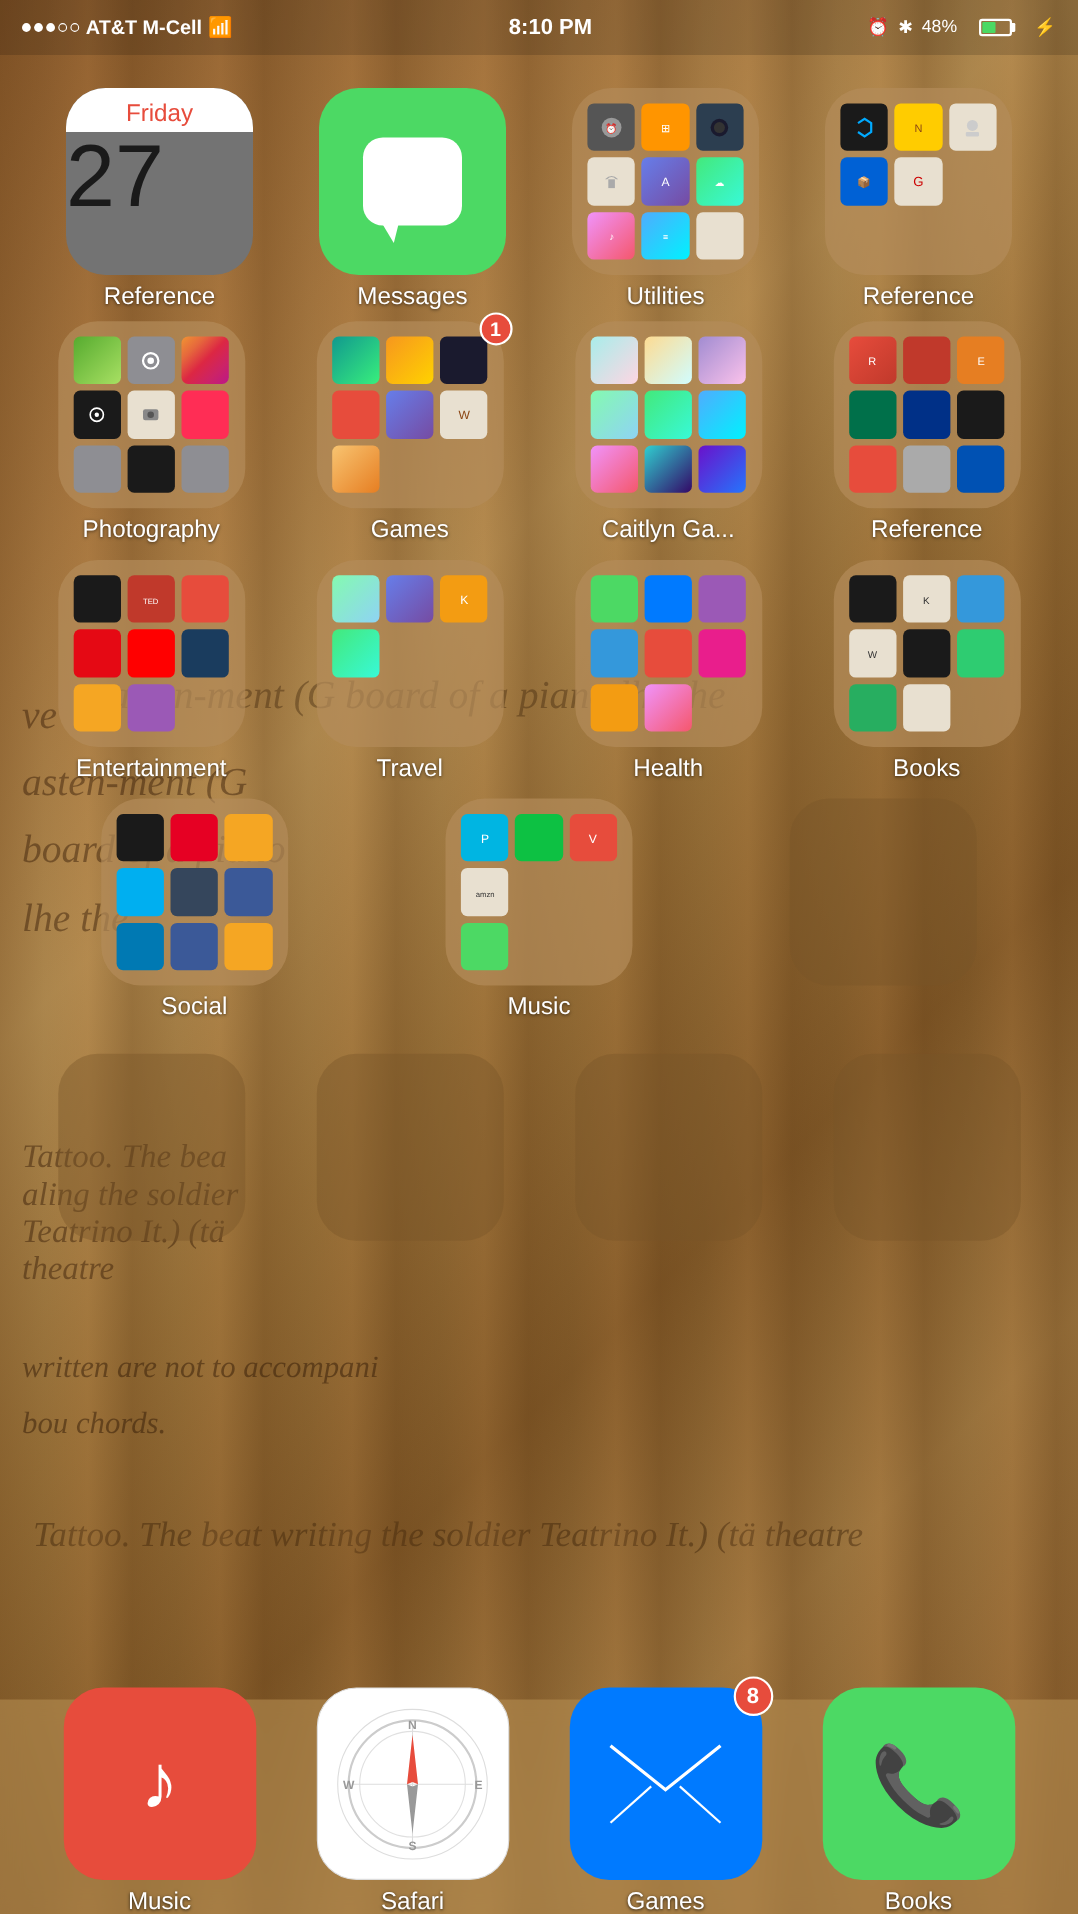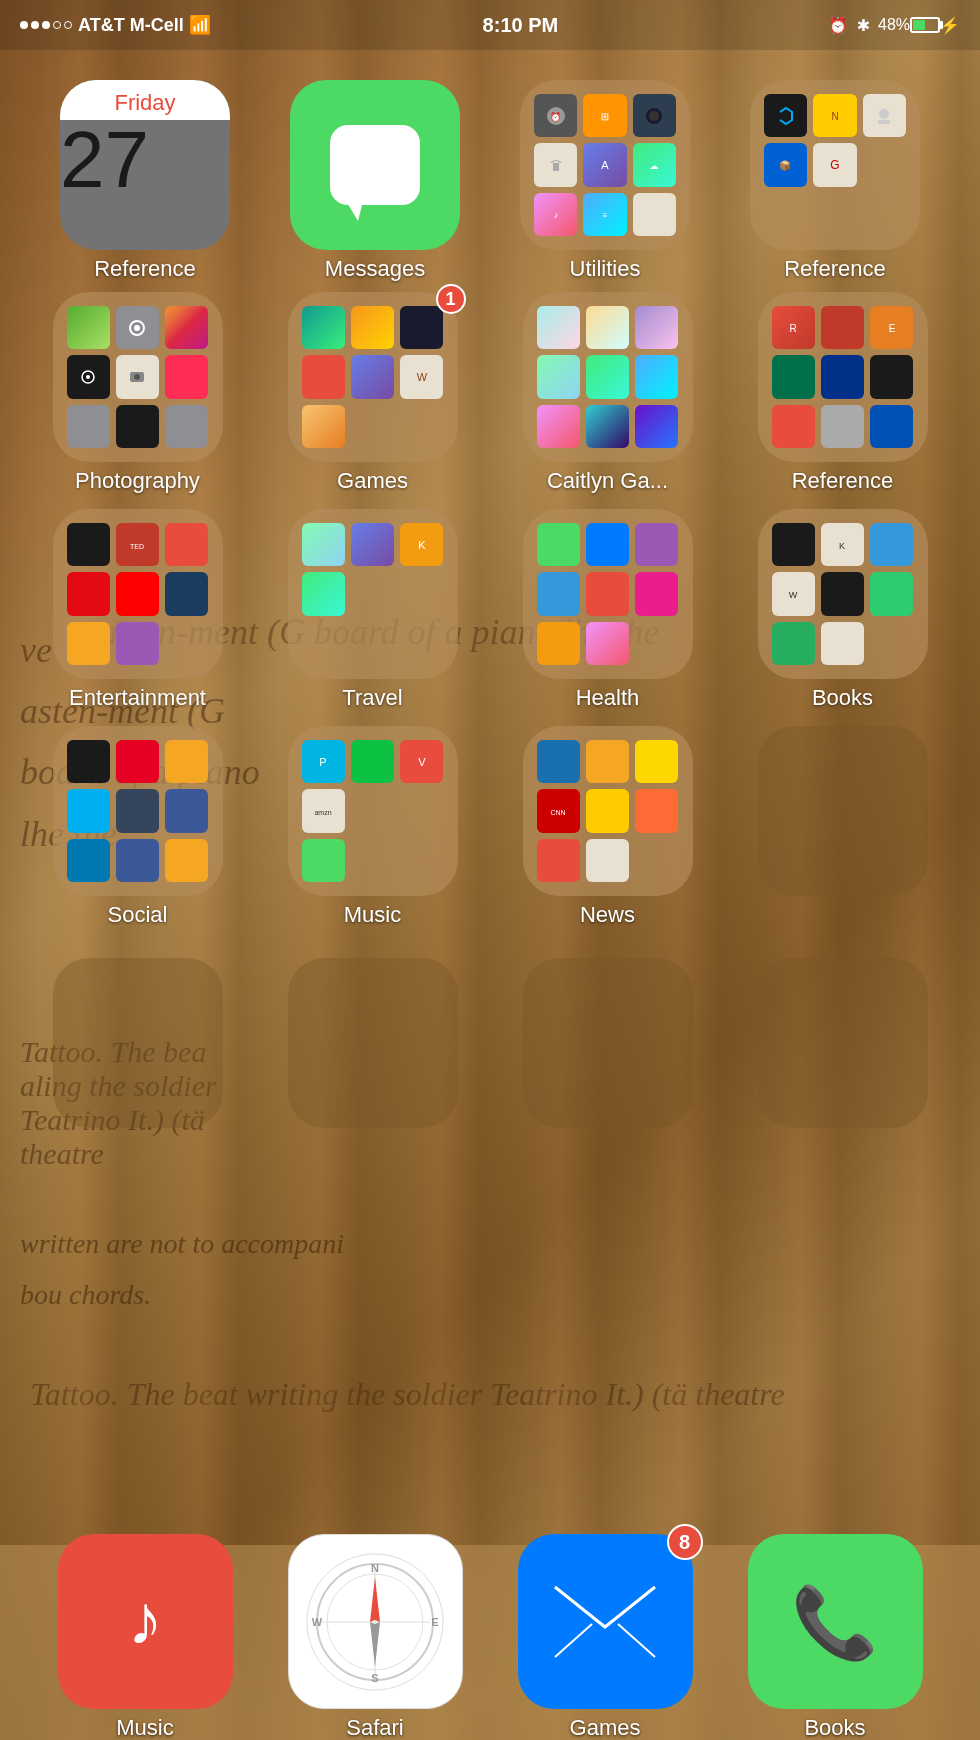--- a/index.html
+++ b/index.html
@@ -120,21 +120,21 @@
       display: flex;
       align-items: center;
       gap: 8px;
       color: white;
       font-size: 16px;
     }
 
     .battery {
       display: flex;
       align-items: center;
-      gap: 0;
+      gap: 20px;
     }
 
     .battery-bar {
       width: 30px;
       height: 16px;
       border: 2px solid white;
       border-radius: 3px;
       position: relative;
       display: flex;
       align-items: center;
@@ -817,38 +817,20 @@
           </div>
           <div class="folder-mini-icon" style="background:transparent; border-radius:6px;"></div>
           <div class="folder-mini-icon" style="background:transparent; border-radius:6px;"></div>
           <div class="folder-mini-icon" style="background:#4cd964; border-radius:6px;"></div>
           <div class="folder-mini-icon" style="background:transparent; border-radius:6px;"></div>
           <div class="folder-mini-icon" style="background:transparent; border-radius:6px;"></div>
         </div>
         <span class="folder-label">Music</span>
       </div>
 
-      <div class="folder-wrapper">
-        <div class="folder">
-          <div class="folder-mini-icon" style="background:#1a6faf; border-radius:6px;"></div>
-          <div class="folder-mini-icon" style="background:#f5a623; border-radius:6px;"></div>
-          <div class="folder-mini-icon" style="background:#ffd700; border-radius:6px;"></div>
-          <div class="folder-mini-icon" style="background:#cc0000; border-radius:6px;">
-            <svg width="20" height="20">
-                <text x="10" y="14" text-anchor="middle" fill="white" font-size="7">CNN</text>
-              </svg>
-          </div>
-          <div class="folder-mini-icon" style="background:#ffcc00; border-radius:6px;"></div>
-          <div class="folder-mini-icon" style="background:#ff6b35; border-radius:6px;"></div>
-          <div class="folder-mini-icon" style="background:#e74c3c; border-radius:6px;"></div>
-          <div class="folder-mini-icon" style="background:#e8e0d0; border-radius:6px;"></div>
-          <div class="folder-mini-icon" style="background:transparent; border-radius:6px;"></div>
-        </div>
-        <span class="folder-label">News</span>
-      </div>
 
       <div class="folder-wrapper">
         <div class="empty-folder-spot"></div>
       </div>
 
     </div>
 
     <div class="folders-row" style="margin-top:15px;">
       <div class="folder-wrapper">
         <div class="empty-folder-spot"></div>

